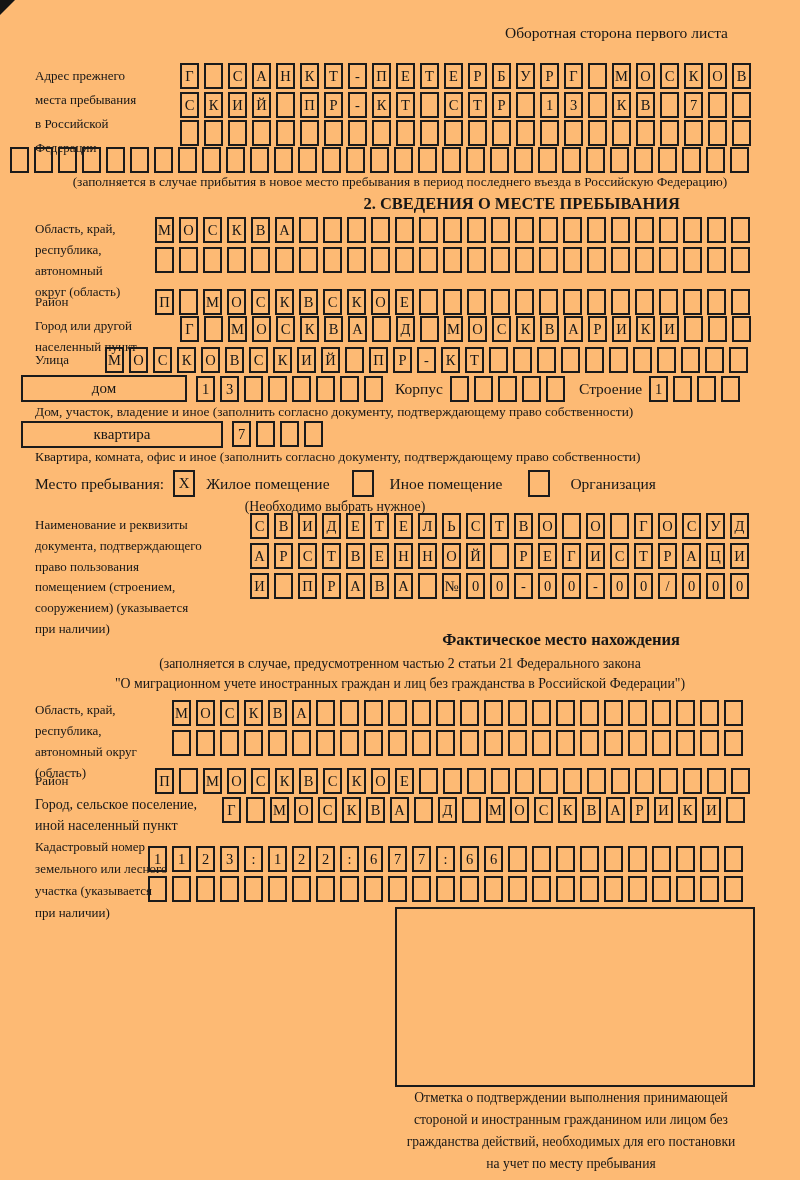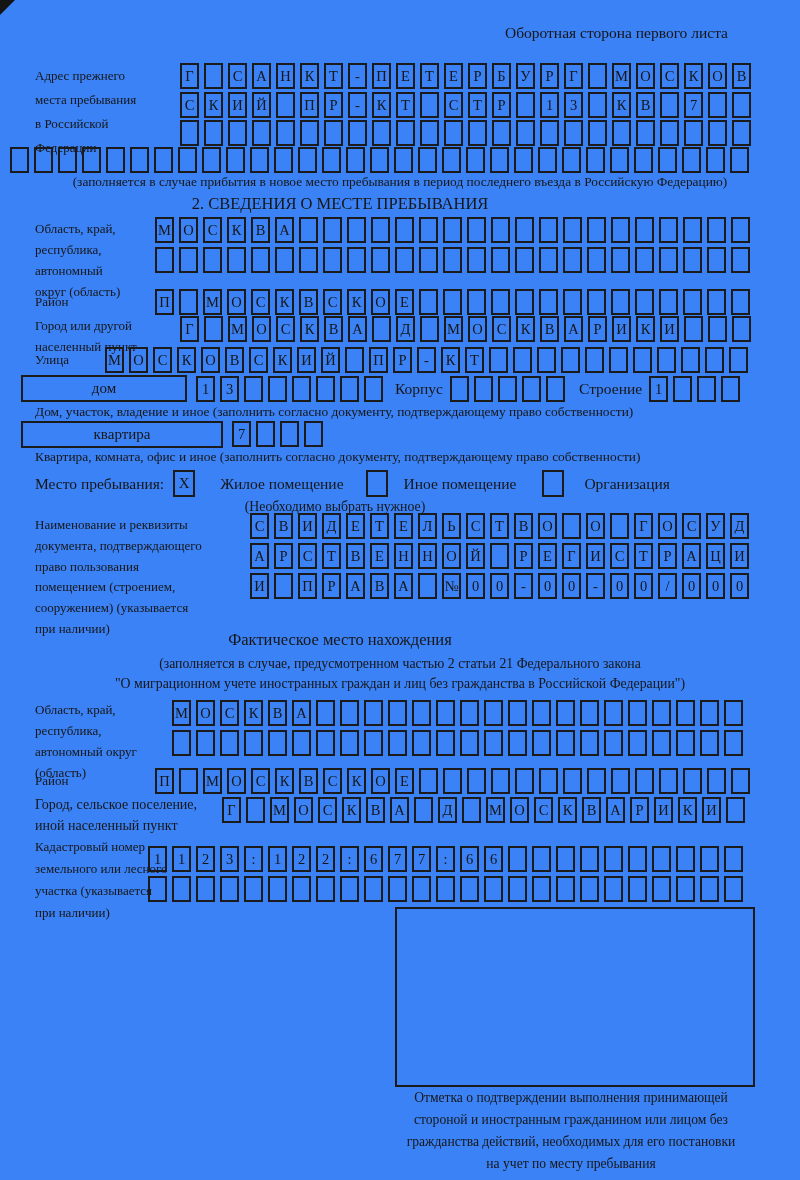--- a/index.html
+++ b/index.html
@@ -1,27 +1,27 @@
 <!DOCTYPE html>
 <html><head>
 <meta charset="utf-8">
 <style>
   html,body{margin:0;padding:0;background:#ffffff;}
-  .page{position:relative;width:800px;height:1180px;background:#3b82f6;
+  .page{position:relative;width:800px;height:1180px;background:#fdba74;
         font-family:"Liberation Serif", serif;color:#161616;overflow:hidden;}
   .corner{position:absolute;left:0;top:0;width:0;height:0;
           border-top:15px solid #141414;border-right:15px solid transparent;}
   .hnote{position:absolute;top:24px;right:72px;font-size:15.5px;}
   .flabel{position:absolute;font-size:13px;line-height:21px;white-space:pre-line;}
   .boxrow{position:absolute;display:flex;gap:5px;}
   .cbox{box-sizing:border-box;flex:0 0 19px;width:19px;height:26px;border:2px solid #1b1b1b;
         text-align:center;font-size:14.5px;line-height:22px;overflow:hidden;}
   .cnote{position:absolute;left:0;width:800px;text-align:center;font-size:13.4px;}
   .lnote{position:absolute;left:35px;font-size:13.4px;}
-  .h2{position:absolute;left:0;width:680px;text-align:center;font-weight:normal;font-size:16.5px;}
+  .h2{position:absolute;left:0;width:680px;text-align:right;font-weight:bold;font-size:16.5px;}
   .wbox{box-sizing:border-box;border:2px solid #1b1b1b;height:27px;text-align:center;
         font-size:15px;line-height:23px;}
   .inline{position:absolute;display:flex;align-items:flex-start;}
   .chk{box-sizing:border-box;width:22px;height:27px;border:2px solid #1b1b1b;text-align:center;
        font-size:15px;line-height:23px;flex:0 0 22px;}
   .stxt{font-size:15.5px;line-height:27px;}
   .stamp{position:absolute;left:395px;top:907px;width:356px;height:176px;border:2px solid #1b1b1b;}
   .scap{position:absolute;left:385px;top:1087px;width:372px;text-align:center;
         font-size:13.6px;line-height:22px;white-space:pre-line;}
 </style>
@@ -337,21 +337,21 @@
         <span class="cbox"></span>
         <span class="cbox"></span>
         <span class="cbox"></span>
       </div>
   </div>
   <div class="lnote" style="top:449px">Квартира, комната, офис и иное (заполнить согласно документу, подтверждающему право собственности)</div>
 
   <div class="inline" style="left:35px;top:470px;align-items:center;">
     <div class="stxt">Место пребывания:</div>
     <div class="chk" style="margin-left:9px">X</div>
-    <div class="stxt" style="margin-left:25px">Жилое помещение</div>
+    <div class="stxt" style="margin-left:11px">Жилое помещение</div>
     <div class="chk" style="margin-left:22px"></div>
     <div class="stxt" style="margin-left:16px">Иное помещение</div>
     <div class="chk" style="margin-left:26px"></div>
     <div class="stxt" style="margin-left:20px">Организация</div>
   </div>
   <div class="flabel" style="left:160px;top:496px;width:350px;text-align:center;font-size:13.8px">(Необходимо выбрать нужное)</div>
 
   <div class="flabel" style="left:35px;top:515px;width:215px;line-height:20.8px">Наименование и реквизиты
 документа, подтверждающего
 право пользования

